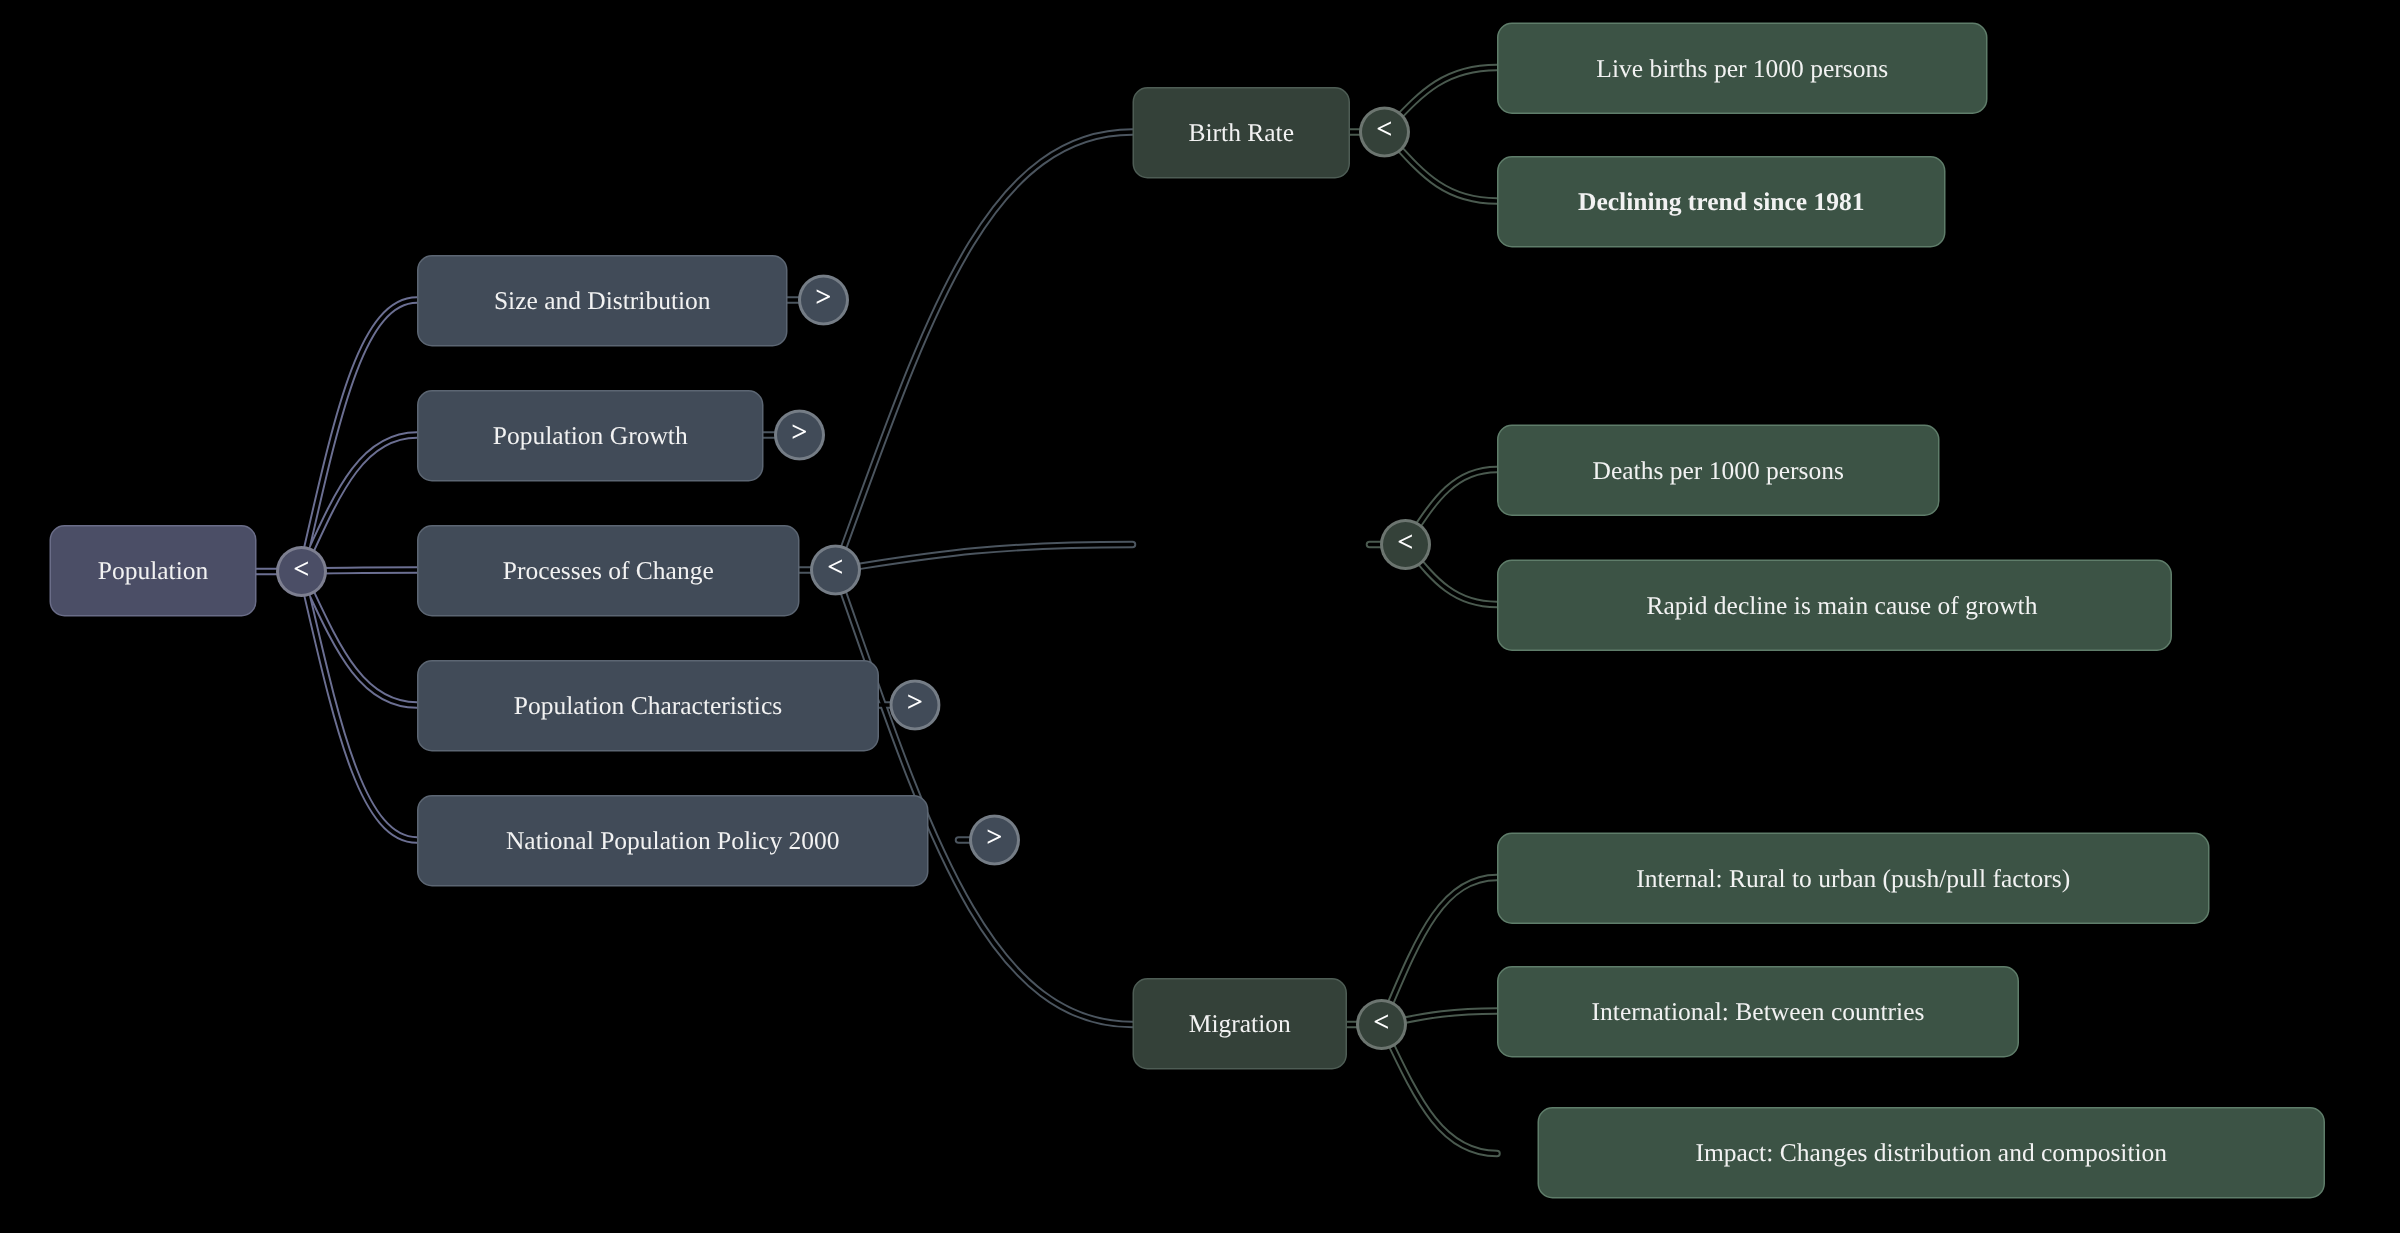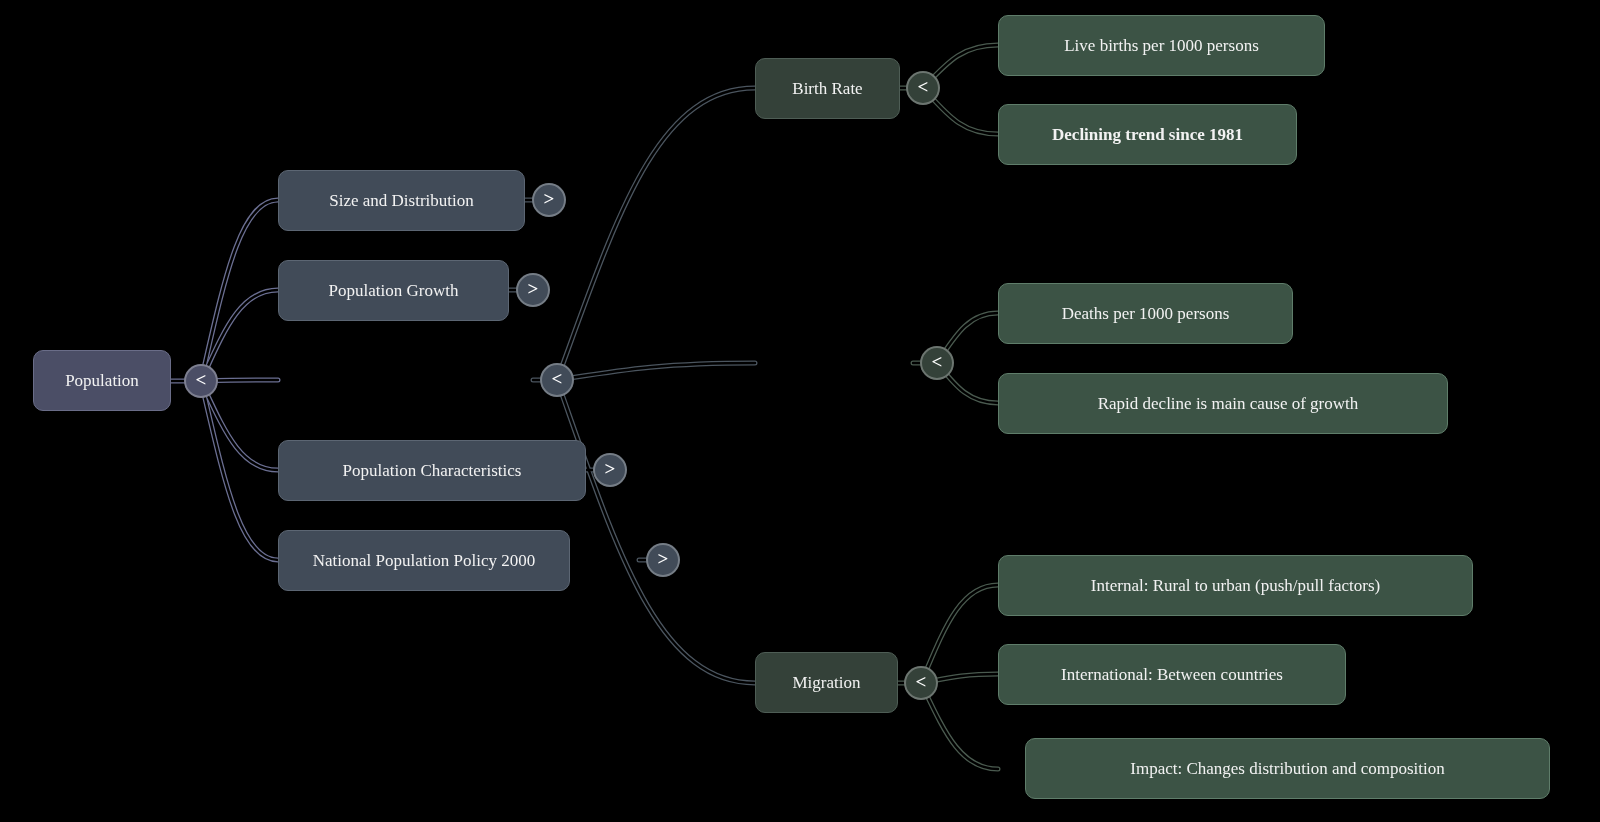--- a/index.html
+++ b/index.html
@@ -106,26 +106,27 @@
 
   <div class="node root" style="left:33px; top:350px; width:138px;">Population</div>
   <div class="toggle toggle-root" style="left:184px; top:364px;">&lt;</div>
 
   <div class="node branch" style="left:278px; top:170px; width:247px;">Size and Distribution</div>
   <div class="toggle toggle-branch" style="left:532px; top:183px;">&gt;</div>
 
   <div class="node branch" style="left:278px; top:260px; width:231px;">Population Growth</div>
   <div class="toggle toggle-branch" style="left:516px; top:273px;">&gt;</div>
 
+  <div class="node branch" style="left:278px; top:350px; width:255px;">Processes of Change</div>
   <div class="toggle toggle-branch" style="left:540px; top:363px;">&lt;</div>
 
   <div class="node branch" style="left:278px; top:440px; width:308px;">Population Characteristics</div>
   <div class="toggle toggle-branch" style="left:593px; top:453px;">&gt;</div>
 
-  <div class="node branch" style="left:278px; top:530px; width:292px;">National Population Policy 2000</div>
+  <div class="node branch" style="left:278px; top:530px; width:341px;">National Population Policy 2000</div>
   <div class="toggle toggle-branch" style="left:646px; top:543px;">&gt;</div>
 
   <div class="node subtopic" style="left:755px; top:58px; width:145px;">Birth Rate</div>
   <div class="toggle toggle-subtopic" style="left:906px; top:71px;">&lt;</div>
 
   <div class="toggle toggle-subtopic" style="left:920px; top:346px;">&lt;</div>
 
   <div class="node subtopic" style="left:755px; top:652px; width:143px;">Migration</div>
   <div class="toggle toggle-subtopic" style="left:904px; top:666px;">&lt;</div>
 

